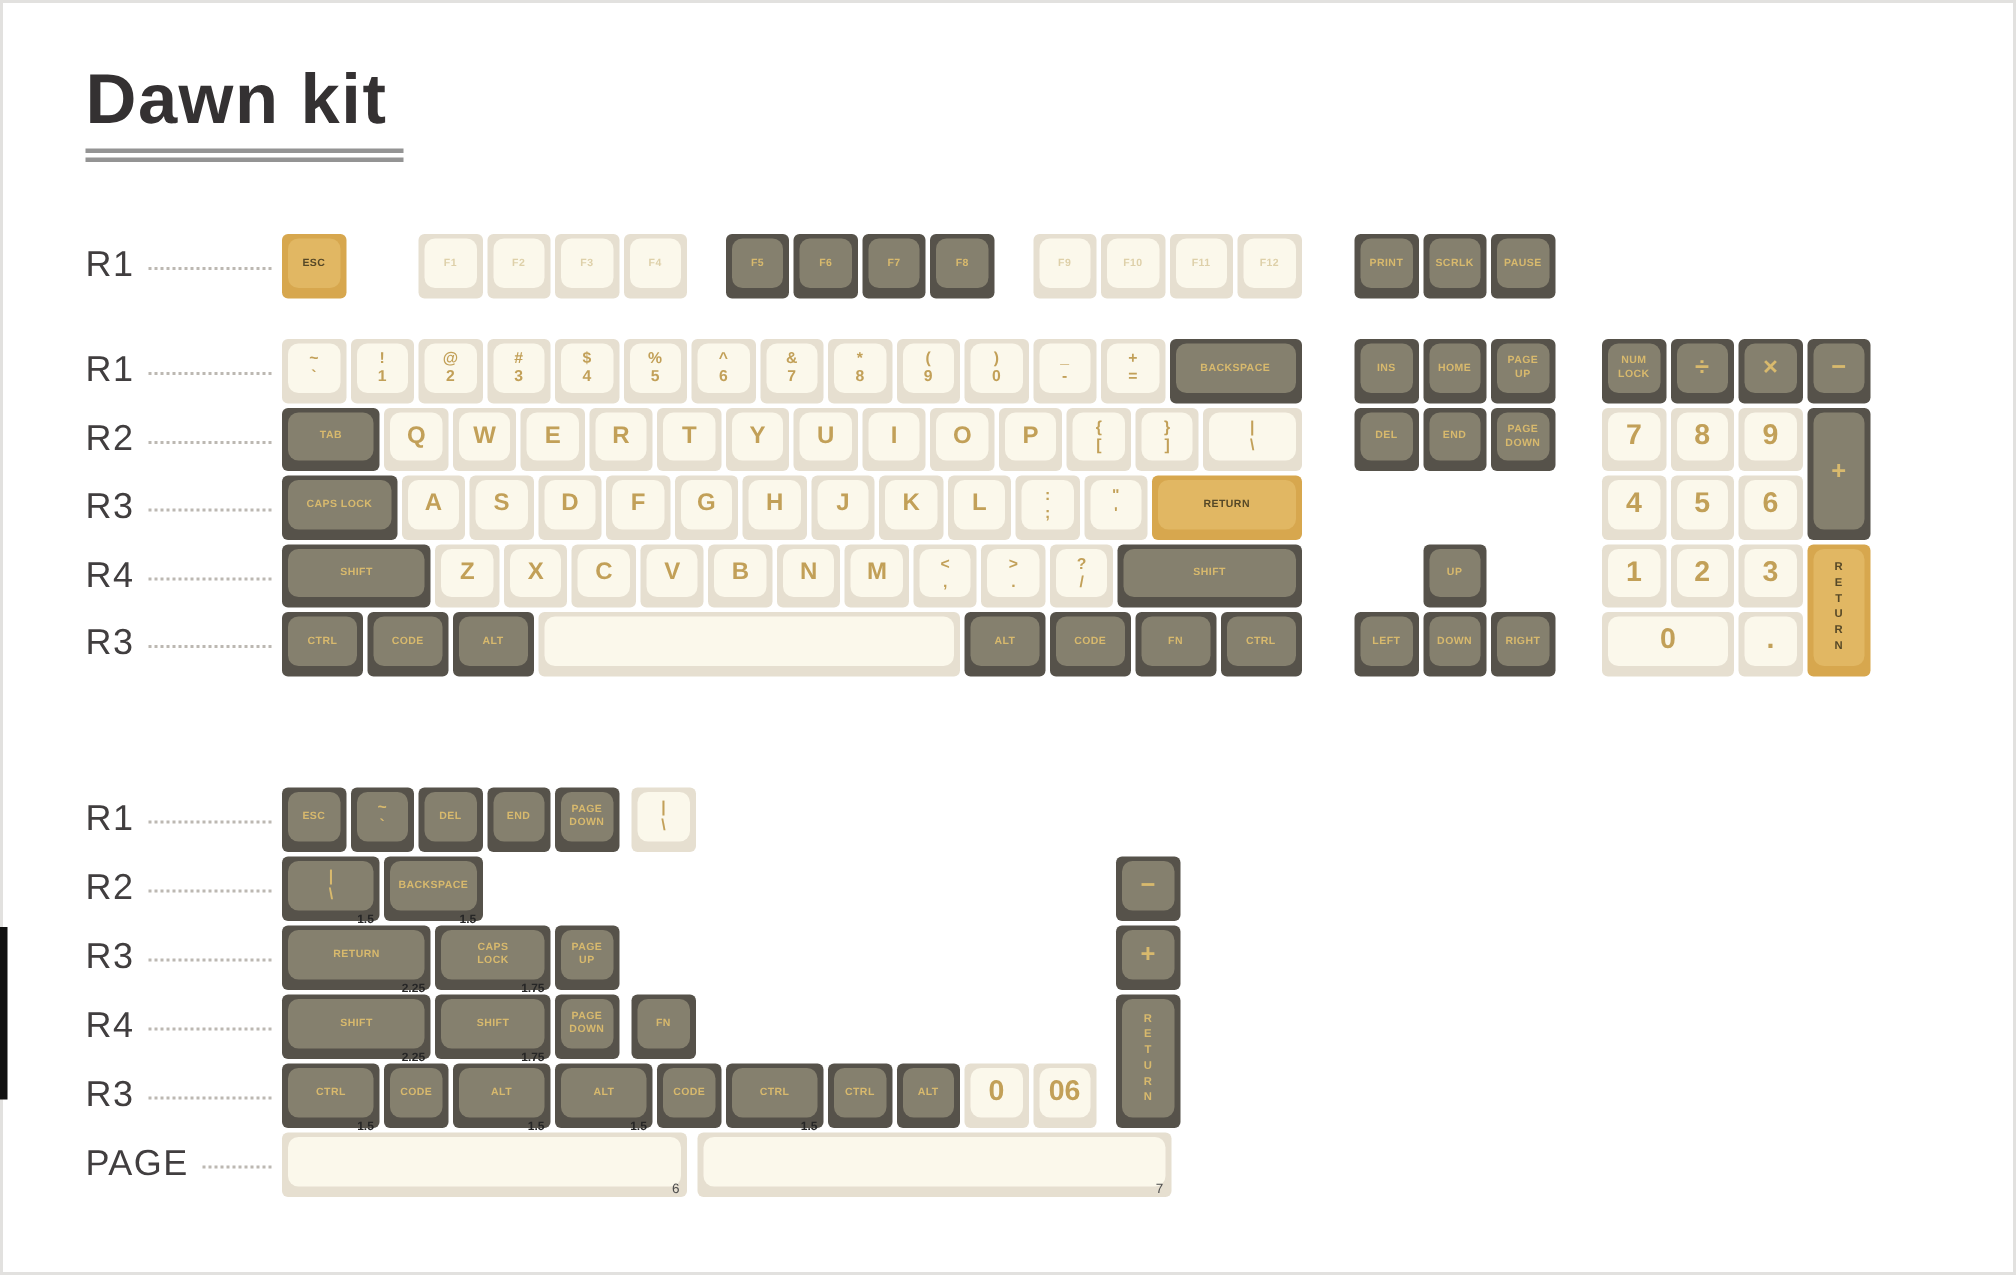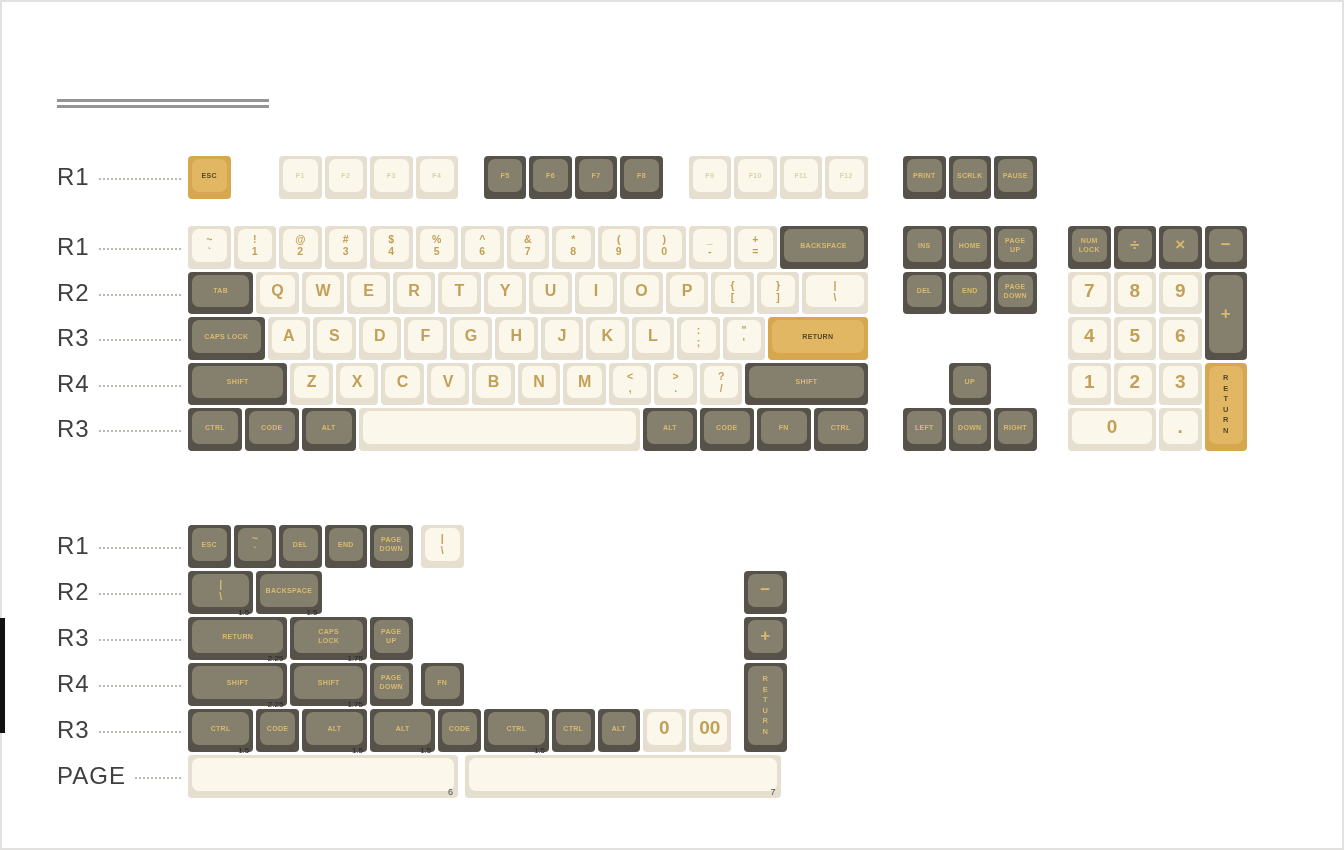--- a/index.html
+++ b/index.html
@@ -36,28 +36,29 @@
   .dark .legend{color:var(--legend-on-dark);}
   .gold .legend{color:var(--legend-on-gold);}
   .faded .legend{color:var(--legend-faded);}
   .legend.sm{font-size:7px;font-weight:700;letter-spacing:.3px;line-height:1.3;}
   .legend.lg{font-size:16px;font-weight:700;}
   .legend.dual{font-size:10.5px;font-weight:700;line-height:1.15;}
   .legend.num{font-size:19px;font-weight:700;}
   .legend.glyph{font-size:17px;font-weight:700;}
   .legend.vert{writing-mode:vertical-lr;text-orientation:upright;font-size:7.5px;
                font-weight:700;letter-spacing:1.5px;}
-  .sub{position:absolute;right:4px;bottom:-3px;font-size:8px;font-weight:400;color:#262626;z-index:2;text-align:center;}
+  .sub{position:absolute;right:4px;bottom:-3px;font-size:8px;font-weight:700;color:#262626;z-index:2;text-align:center;}
   .corner{position:absolute;right:5px;bottom:1px;font-size:9px;color:#4c4c4c;}
 </style>
 </head>
 <body>
 
 <div class="page">
   <div class="edge-mark"></div>
+  <h1 class="title">Dawn kit</h1>
   <div class="title-underline"></div>
   <div>
       <div class="rowlabel" style="top: 162px;">
         <span>R1</span>
         <span class="rl-dots"></span>
       </div>
       <div class="rowlabel" style="top: 232px;">
         <span>R1</span>
         <span class="rl-dots"></span>
       </div>
@@ -860,21 +861,21 @@
           <div class="legend sm">ALT</div>
         </div>
       </div>
       <div class="key cream" style="left: 455px; top: 184px; width: 42.5px; height: 42.5px;">
         <div class="ktop">
           <div class="legend num">0</div>
         </div>
       </div>
       <div class="key cream" style="left: 500.5px; top: 184px; width: 42.5px; height: 42.5px;">
         <div class="ktop">
-          <div class="legend num">00</div>
+          <div class="legend num">06</div>
         </div>
       </div>
       <div class="key cream" style="left: 0px; top: 230px; width: 270px; height: 42.5px;">
         <div class="ktop"></div>
         <div class="corner">6</div>
       </div>
       <div class="key cream" style="left: 277px; top: 230px; width: 315.5px; height: 42.5px;">
         <div class="ktop"></div>
         <div class="corner">7</div>
       </div>

